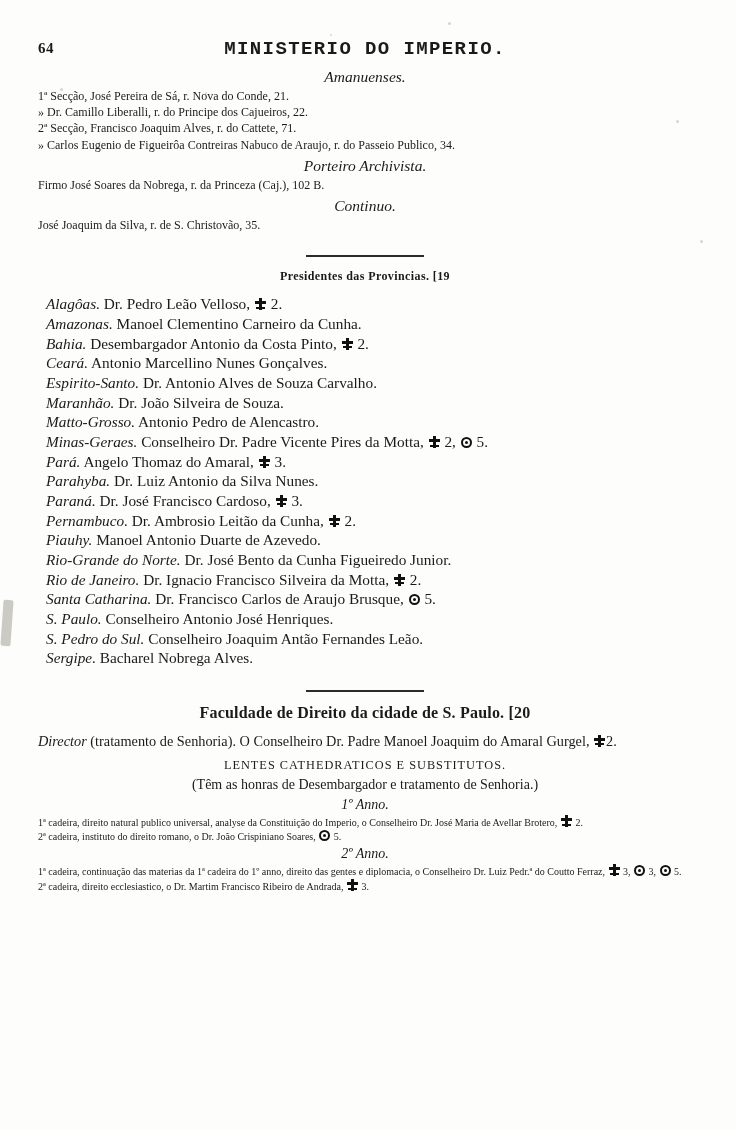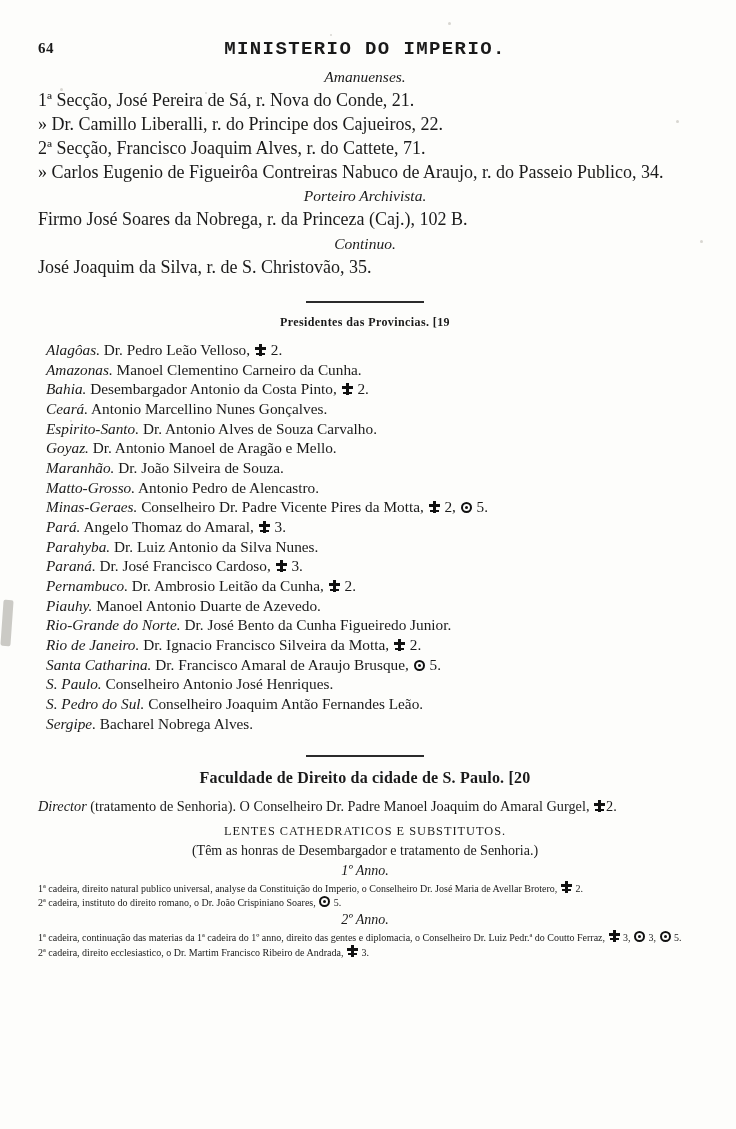--- a/index.html
+++ b/index.html
@@ -61,21 +61,21 @@
     letter-spacing: 1.4px;
     font-family: Liberation Mono, monospace;
   }
   .sec-head {
     text-align: center;
     font-style: italic;
     font-size: 15.5px;
     margin: 4px 0 3px 0;
   }
   .entry {
-    font-size: 18px;
+    font-size: 12px;
     line-height: 1.27;
     margin: 0 0 1px 0;
     white-space: normal;
   }
   .hang {
     padding-left: 28px;
     text-indent: -28px;
   }
   .hang2 {
     padding-left: 96px;
@@ -230,32 +230,31 @@
   <div class="center-dash"><span class="rule"></span></div>
 
   <div class="section-title">Presidentes das Provincias.  [19</div>
 
   <div id="prov-list">
       <div class="prov"><i>Alagôas.</i><span> Dr. Pedro Leão Velloso, </span><span class="cross"><span class="cap"></span></span><span> 2. </span></div>
       <div class="prov"><i>Amazonas.</i><span> Manoel Clementino Carneiro da Cunha. </span></div>
       <div class="prov"><i>Bahia.</i><span> Desembargador Antonio da Costa Pinto, </span><span class="cross"><span class="cap"></span></span><span> 2. </span></div>
       <div class="prov"><i>Ceará.</i><span> Antonio Marcellino Nunes Gonçalves. </span></div>
       <div class="prov"><i>Espirito-Santo.</i><span> Dr. Antonio Alves de Souza Carvalho. </span></div>
-      <div class="prov"><i>Goyaz.</i><span> Dr. Antonio Manoel de Aragão e Mello. </span></div>
       <div class="prov"><i>Maranhão.</i><span> Dr. João Silveira de Souza. </span></div>
       <div class="prov"><i>Matto-Grosso.</i><span> Antonio Pedro de Alencastro. </span></div>
       <div class="prov"><i>Minas-Geraes.</i><span> Conselheiro Dr. Padre Vicente Pires da Motta, </span><span class="cross"><span class="cap"></span></span><span> 2, </span><span class="rosette"></span><span> 5. </span></div>
       <div class="prov"><i>Pará.</i><span> Angelo Thomaz do Amaral, </span><span class="cross"><span class="cap"></span></span><span> 3. </span></div>
       <div class="prov"><i>Parahyba.</i><span> Dr. Luiz Antonio da Silva Nunes. </span></div>
       <div class="prov"><i>Paraná.</i><span> Dr. José Francisco Cardoso, </span><span class="cross"><span class="cap"></span></span><span> 3. </span></div>
       <div class="prov"><i>Pernambuco.</i><span> Dr. Ambrosio Leitão da Cunha, </span><span class="cross"><span class="cap"></span></span><span> 2. </span></div>
       <div class="prov"><i>Piauhy.</i><span> Manoel Antonio Duarte de Azevedo. </span></div>
       <div class="prov"><i>Rio-Grande do Norte.</i><span> Dr. José Bento da Cunha Figueiredo Junior. </span></div>
       <div class="prov"><i>Rio de Janeiro.</i><span> Dr. Ignacio Francisco Silveira da Motta, </span><span class="cross"><span class="cap"></span></span><span> 2. </span></div>
-      <div class="prov"><i>Santa Catharina.</i><span> Dr. Francisco Amaral de Araujo Brusque, </span><span class="rosette"></span><span> 5. </span></div>
+      <div class="prov"><i>Santa Catharina.</i><span> Dr. Francisco Carlos de Araujo Brusque, </span><span class="rosette"></span><span> 5. </span></div>
       <div class="prov"><i>S. Paulo.</i><span> Conselheiro Antonio José Henriques. </span></div>
       <div class="prov"><i>S. Pedro do Sul.</i><span> Conselheiro Joaquim Antão Fernandes Leão. </span></div>
       <div class="prov"><i>Sergipe.</i><span> Bacharel Nobrega Alves. </span></div>
     </div>
 
   <div class="center-dash"><span class="rule"></span></div>
 
   <div class="faculty-title">Faculdade de Direito  da cidade  de S. Paulo.  [20</div>
 
   <div class="para">

